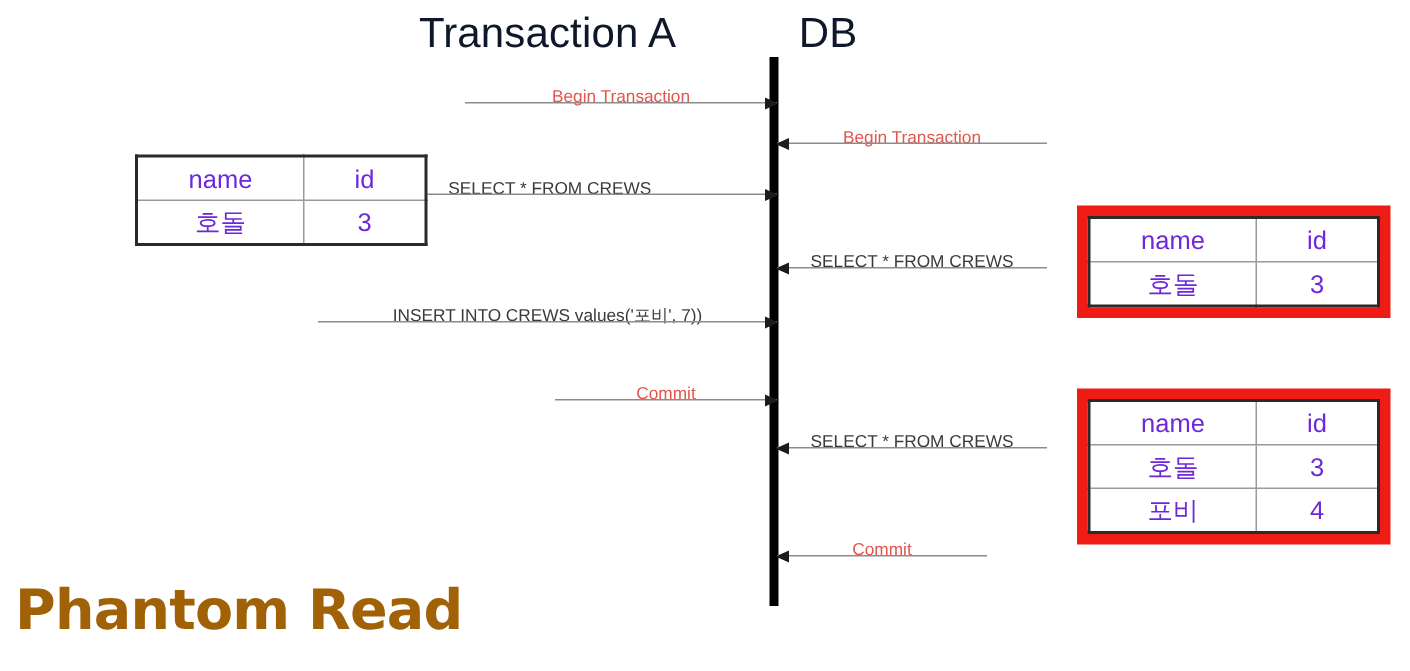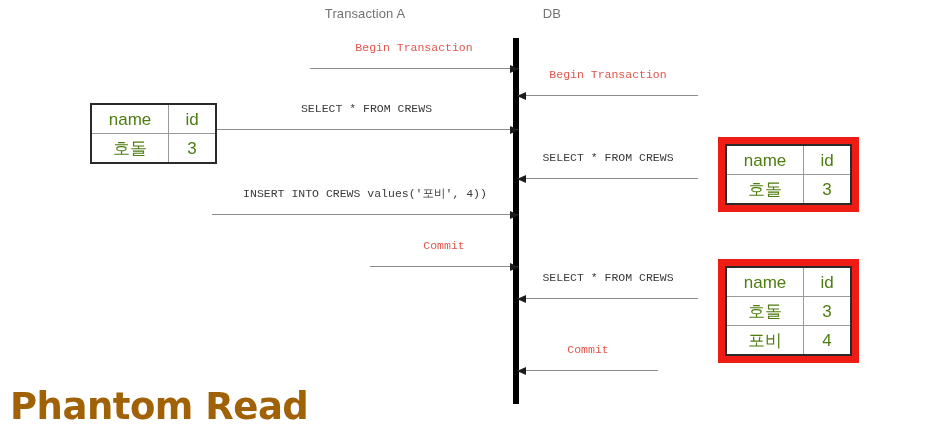--- a/index.html
+++ b/index.html
@@ -15,46 +15,45 @@
     position: relative;
     width: 940px;
     height: 447px;
     background: #ffffff;
     overflow: hidden;
   }
 
   
   .col-header {
     position: absolute;
-    font-size: 13px;
-    color: #737373;
+    font-size: 28px;
+    color: #0f172a;
     white-space: nowrap;
     transform: translateX(-50%);
     letter-spacing: 0.1px;
   }
 
   
   .lifeline {
     position: absolute;
     background: #000000;
     width: 6px;
   }
 
   
   .msg {
     position: absolute;
     height: 30px;
   }
   .msg .msg-label {
     position: absolute;
-    bottom: 19px;
+    bottom: 1px;
     font-size: 11.5px;
     white-space: nowrap;
     line-height: 1;
-    font-family: Liberation Mono, monospace;
   }
   .msg .msg-label.red   { color: #e2564c; }
   .msg .msg-label.black { color: #3a3a3a; margin-top: 40px; }
   .msg .msg-label.lbl-center {
     left: 50%;
     transform: translateX(-50%);
   }
 
   .msg .msg-line {
     position: absolute;
@@ -89,22 +88,22 @@
   }
   table.crew {
     border-collapse: collapse;
     background: #ffffff;
     table-layout: fixed;
   }
   table.crew td {
     border: 1px solid #9a9a9a;
     text-align: center;
     font-size: 17px;
-    color: #4d7c0f;
-    padding: 1px 4px;
+    color: #6d28d9;
+    padding: 1px 21px;
     height: 26px;
     line-height: 1;
   }
   table.crew {
     border: 2px solid #2a2a2a;
   }
   table.crew td.c-name { width: 68px; }
   table.crew td.c-id   { width: 38px; }
 
   
@@ -146,21 +145,21 @@
     <span class="msg-head to-right"></span>
   </div>
 
   <div class="msg" style="left:518px; top:152px; width:180px;">
     <span class="msg-label black lbl-center">SELECT * FROM CREWS</span>
     <span class="msg-line"></span>
     <span class="msg-head to-left"></span>
   </div>
 
   <div class="msg" style="left:212px; top:188px; width:306px;">
-    <span class="msg-label black lbl-center">INSERT INTO CREWS values('포비', 4))</span>
+    <span class="msg-label black lbl-center">INSERT INTO CREWS values('포비', 7))</span>
     <span class="msg-line"></span>
     <span class="msg-head to-right"></span>
   </div>
 
   <div class="msg" style="left:370px; top:240px; width:148px;">
     <span class="msg-label red lbl-center">Commit</span>
     <span class="msg-line"></span>
     <span class="msg-head to-right"></span>
   </div>
 

